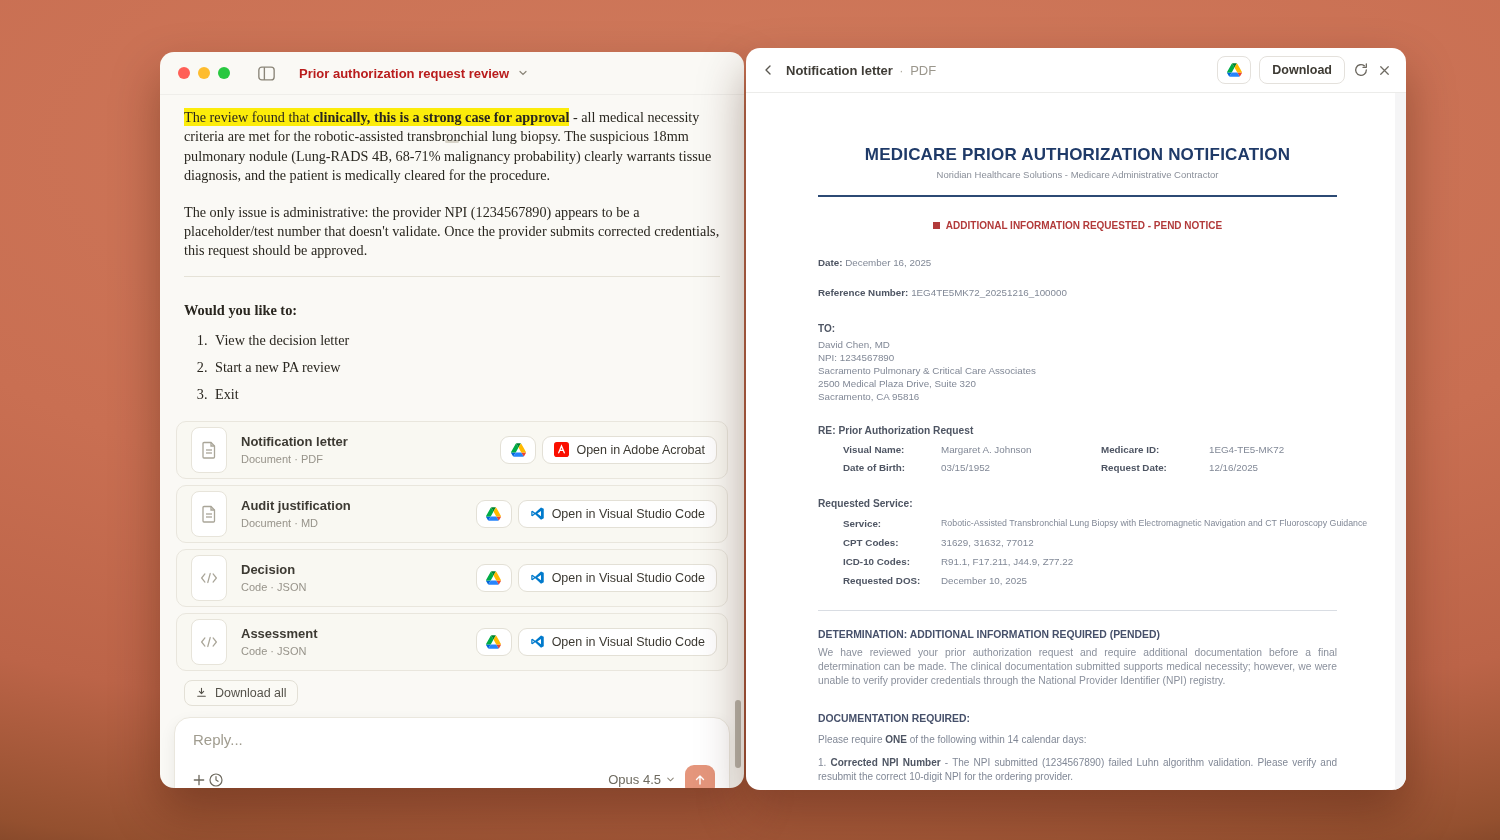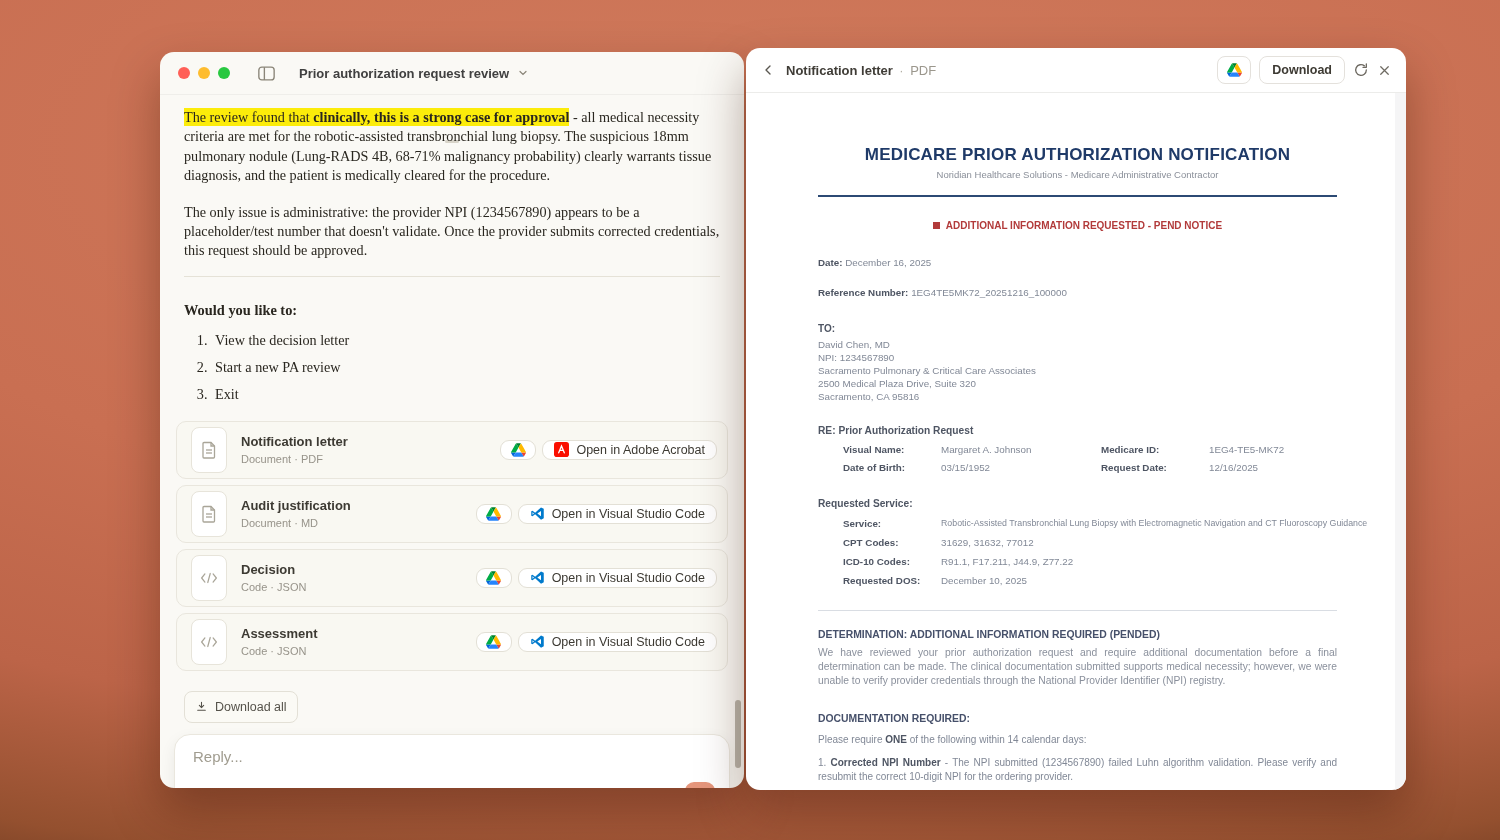--- a/index.html
+++ b/index.html
@@ -8,21 +8,21 @@
     font-family:"Liberation Sans",sans-serif;}
   .win{position:absolute;border-radius:14px;}
   
   .chatwin{left:160px;top:52px;width:584px;height:736px;background:#faf9f5;
     box-shadow:0 22px 48px rgba(59,21,5,.38);overflow:hidden;}
   .titlebar{display:flex;align-items:center;height:42px;padding:0 18px;gap:8px;border-bottom:1px solid rgba(0,0,0,.045);}
   .tl{width:12px;height:12px;border-radius:50%;}
   .tl-red{background:#ff5f57;} .tl-yellow{background:#febc2e;} .tl-green{background:#28c840;}
   .tb-gap{width:12px;}
   .icon-btn{display:flex;align-items:center;justify-content:center;background:none;border:none;padding:0;cursor:pointer;color:#8a8578;}
-  .win-title{font-size:13px;color:#404040;font-weight:bold;margin-left:16px;}
+  .win-title{font-size:13px;color:#b91c1c;font-weight:bold;margin-left:16px;}
   .chev{color:#8a8578;}
   .scroll-dash{position:absolute;left:50%;top:88px;transform:translateX(-50%);width:14px;height:3px;border-radius:2px;background:#d8d4c9;}
   .chat-body{position:relative;padding:0 24px;color:#29261f;}
   .serif{font-family:"Liberation Serif","DejaVu Serif",serif;}
   .para{font-size:14.2px;line-height:19.4px;margin:0;}
   .p1{margin-top:13px;}
   .p2{margin-top:17px;}
   .hl{background:#fcec0a;padding:1px 0;}
   .hl b{font-weight:bold;}
   .chat-hr{border:none;border-top:1px solid #e5e2d7;margin:15px 0 0 0;}
@@ -30,23 +30,23 @@
   ol.options{margin:8px 0 0 0;padding-left:27px;font-size:14.2px;line-height:27px;}
   ol.options li{padding-left:4px;}
   
   .cards{margin:13px -8px 0 -8px;display:flex;flex-direction:column;gap:6px;}
   .card{display:flex;align-items:center;height:56px;border:1px solid #e9e6dd;background:#f9f8f2;border-radius:10px;padding:0 10px 0 14px;cursor:pointer;}
   .ftile{width:34px;height:44px;background:#fff;border:1px solid #e7e4da;border-radius:8px;display:flex;align-items:center;justify-content:center;color:#a9a598;flex:none;}
   .fmeta{margin-left:14px;min-width:0;}
   .ftitle{font-size:13px;font-weight:bold;color:#3d3a33;line-height:16px;}
   .fsub{font-size:11px;color:#97938a;margin-top:3px;}
   .card-actions{margin-left:auto;display:flex;gap:6px;align-items:center;}
-  .pill{display:flex;align-items:center;gap:7px;height:20px;background:#fff;border:1px solid #e3e0d6;border-radius:9px;padding:0 11px;font-size:12.5px;color:#3d3a33;cursor:pointer;font-family:"Liberation Sans",sans-serif;}
+  .pill{display:flex;align-items:center;gap:7px;height:28px;background:#fff;border:1px solid #e3e0d6;border-radius:9px;padding:0 11px;font-size:12.5px;color:#3d3a33;cursor:pointer;font-family:"Liberation Sans",sans-serif;}
   .pill.sq{width:36px;padding:0;justify-content:center;}
-  .dl-all{display:inline-flex;align-items:center;gap:7px;height:32px;margin-top:20px;padding:0 10px;border:1px solid #e3e0d6;border-radius:8px;background:#fbfaf5;font-size:12.5px;color:#55524a;cursor:pointer;}
+  .dl-all{display:inline-flex;align-items:center;gap:7px;height:26px;margin-top:9px;padding:0 10px;border:1px solid #e3e0d6;border-radius:8px;background:#fbfaf5;font-size:12.5px;color:#55524a;cursor:pointer;}
   
   .composer{margin:11px -10px 0 -10px;background:#fff;border:1px solid #eae7de;border-radius:16px;box-shadow:0 6px 16px rgba(0,0,0,.07);padding:12px 14px 10px 16px;}
   .reply-input{border:none;outline:none;width:100%;font-size:15px;color:#3b382f;background:transparent;font-family:"Liberation Sans",sans-serif;}
   .reply-input::placeholder{color:#a09c8f;}
   .composer-row{display:flex;align-items:center;margin-top:16px;gap:1px;}
   .crt{margin-left:auto;display:flex;align-items:center;gap:4px;font-size:13px;color:#6e6a5f;cursor:pointer;}
   .send{width:30px;height:30px;border-radius:9px;background:#e5967c;border:none;display:flex;align-items:center;justify-content:center;cursor:pointer;margin-left:8px;}
   .vscroll{position:absolute;right:3px;top:648px;width:6px;height:68px;border-radius:3px;background:#b9b5ab;}
   
   .pdfwin{left:746px;top:48px;width:660px;height:742px;background:#fff;box-shadow:0 22px 48px rgba(59,21,5,.38);overflow:hidden;}

